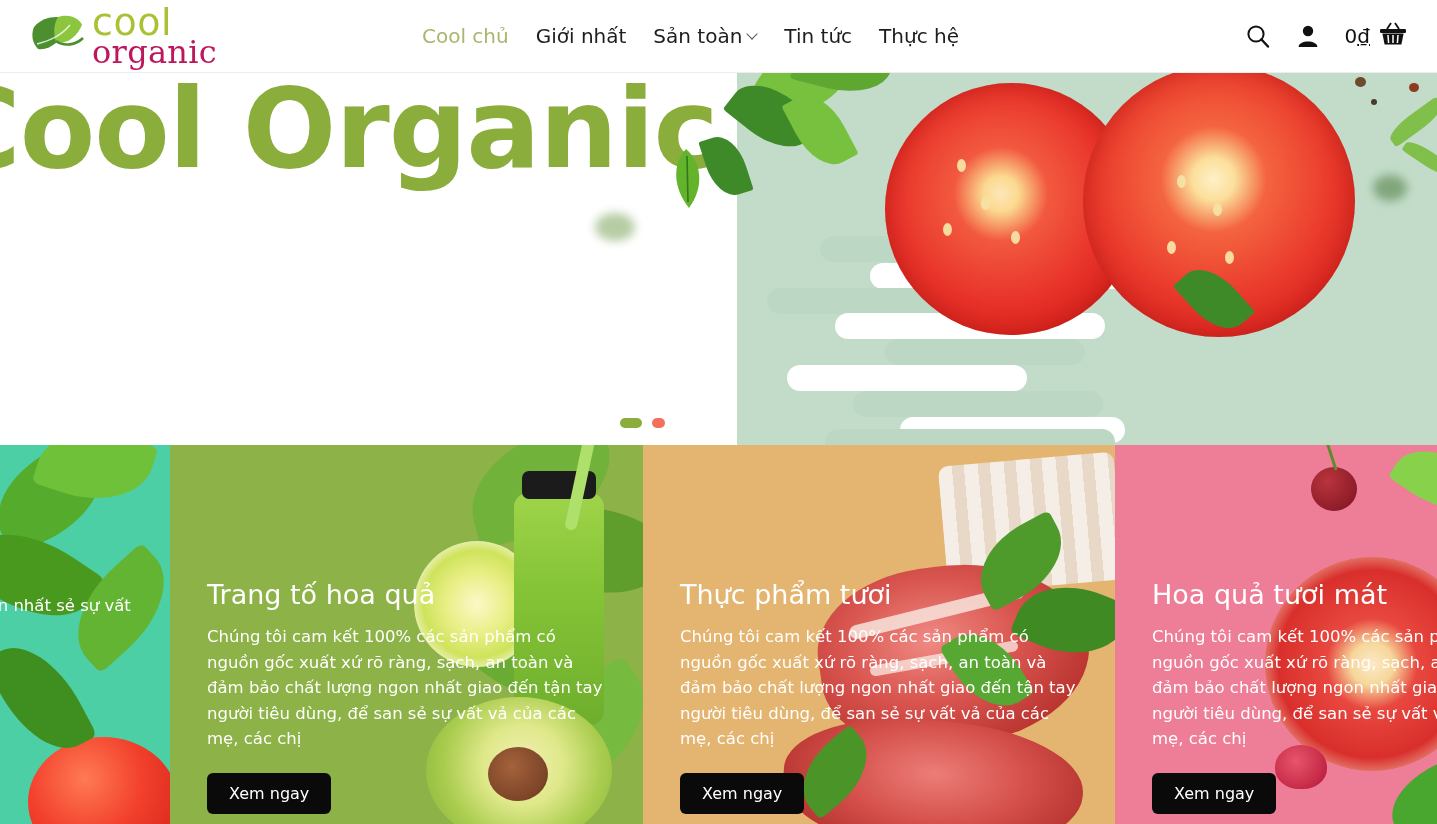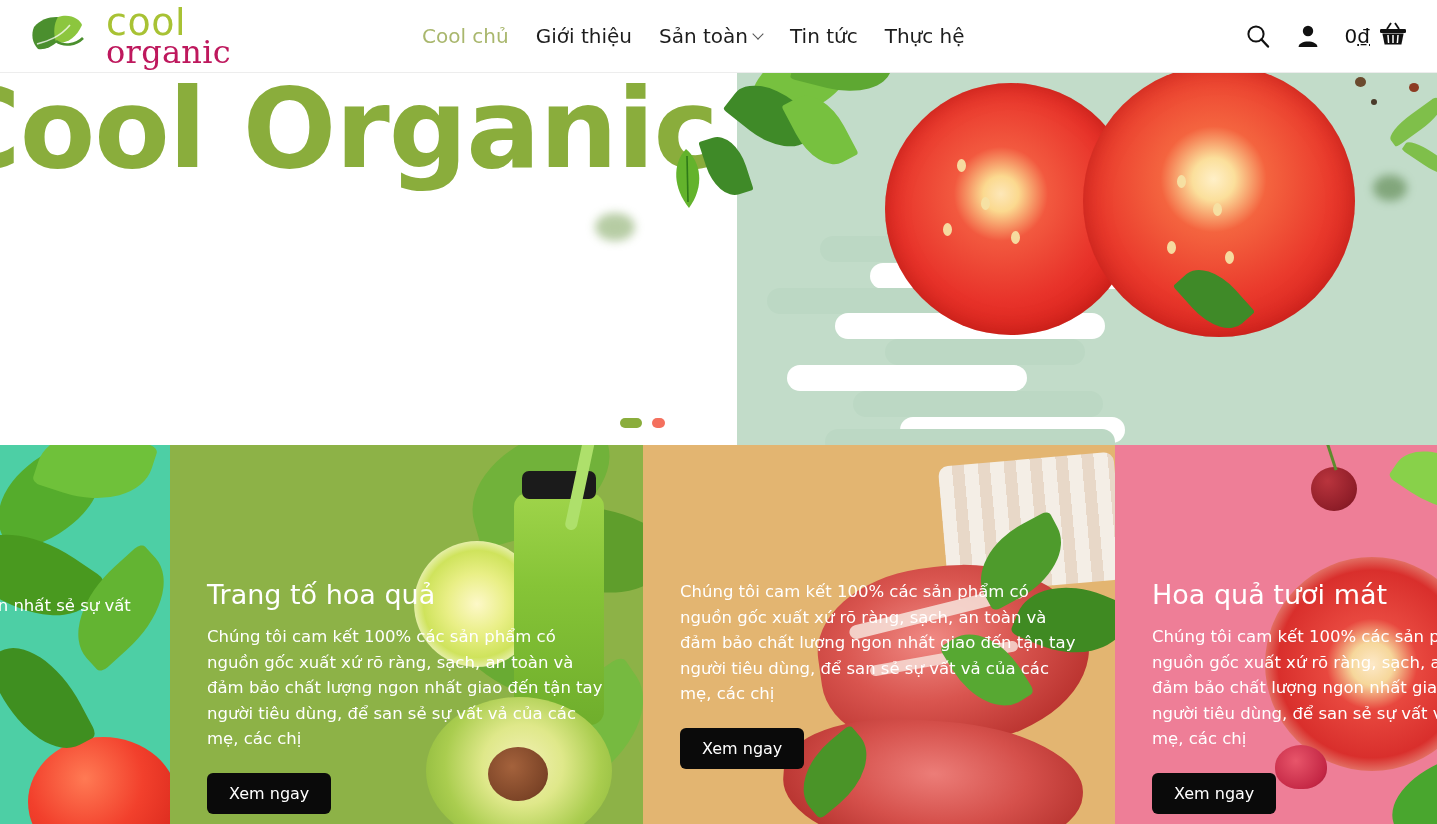--- a/index.html
+++ b/index.html
@@ -9,21 +9,21 @@
     background:#ffffff;
   }
   .page { position:relative; width:1437px; height:824px; }
 
   
   .header {
     position:absolute; top:0; left:0; width:1437px; height:73px;
     background:#fff; display:flex; align-items:center;
     border-bottom:1px solid #ededed; z-index:40;
   }
-  .logo { margin-left:28px; display:flex; align-items:center; gap:20px; width:230px; }
+  .logo { margin-left:28px; display:flex; align-items:center; gap:6px; width:230px; }
   .logo-mark { width:58px; height:50px; flex:none; }
   .logo-text { display:flex; flex-direction:column; line-height:0.82; }
   .logo-cool {
     font-family:"DejaVu Sans", sans-serif; font-size:38px; font-weight:400;
     color:#a8c234; letter-spacing:0.5px;
   }
   .logo-org {
     font-family:"DejaVu Serif", serif; font-size:32px; font-weight:400;
     color:#be185d; letter-spacing:0.3px; margin-top:1px;
   }
@@ -162,21 +162,21 @@
         <span class="logo-cool">cool</span>
         <span class="logo-org">organic</span>
       </span>
     </div>
 
     <div class="nav">
       <div class="nav-item active">
         <span>Cool chủ</span>
       </div>
       <div class="nav-item">
-        <span>Giới thiệu</span>
+        <span>Giới nhất</span>
       </div>
       <div class="nav-item">
         <span>Sản toàn</span>
         <span class="chev"></span>
       </div>
       <div class="nav-item">
         <span>Tin tức</span>
       </div>
       <div class="nav-item">
         <span>Thực hệ</span>
@@ -336,20 +336,21 @@
         <div style="position:absolute; left:226px; top:208px; width:150px; height:11px; background:#f7e4dc; border-radius:8px; transform:rotate(-10deg); opacity:.8;"></div>
         <div style="position:absolute; left:140px; top:276px; width:300px; height:132px;
              background:radial-gradient(ellipse at 50% 40%, #ec7d78 0%, #d5504b 44%, #b22f2b 82%);
              border-radius:44% 48% 52% 50%; transform:rotate(4deg);"></div>
         <div class="leafy" style="left:330px; top:84px; width:96px; height:64px; transform:rotate(-28deg); background:#4e9b2c;"></div>
         <div class="leafy" style="left:376px; top:140px; width:104px; height:70px; transform:rotate(22deg); background:#3f8a22;"></div>
         <div class="leafy" style="left:300px; top:196px; width:88px; height:58px; transform:rotate(58deg); background:#57a832;"></div>
         <div class="leafy" style="left:150px; top:300px; width:84px; height:54px; transform:rotate(-40deg); background:#4a9428;"></div>
       </div>
       <div class="card-body">
+        <div class="card-title">Thực phẩm tươi</div>
         <div class="card-desc">Chúng tôi cam kết 100% các sản phẩm có nguồn gốc xuất xứ rõ ràng, sạch, an toàn và đảm bảo chất lượng ngon nhất giao đến tận tay người tiêu dùng, để san sẻ sự vất vả của các mẹ, các chị</div>
         <button class="btn">Xem ngay</button>
       </div>
     </div>
 
     <div class="card card-3" style="background:#ee7e97;">
       <div class="card-art">
         <div class="veg" style="left:150px; top:112px; width:214px; height:214px;
              background:radial-gradient(circle at 50% 50%, #fde9c8 0%, #f6d79b 14%, #e8483f 30%, #d92f2c 62%, #f3dcc2 86%, #f6e4cc 100%);"></div>
         <div style="position:absolute; left:196px; top:22px; width:46px; height:44px;

